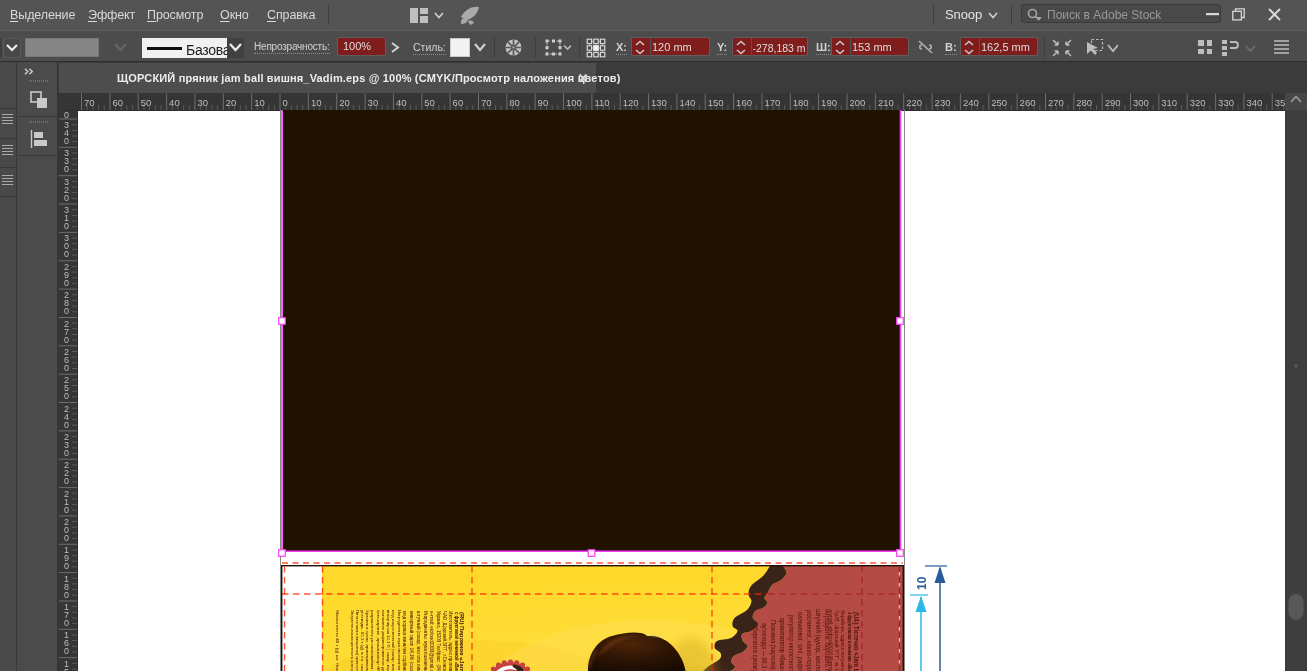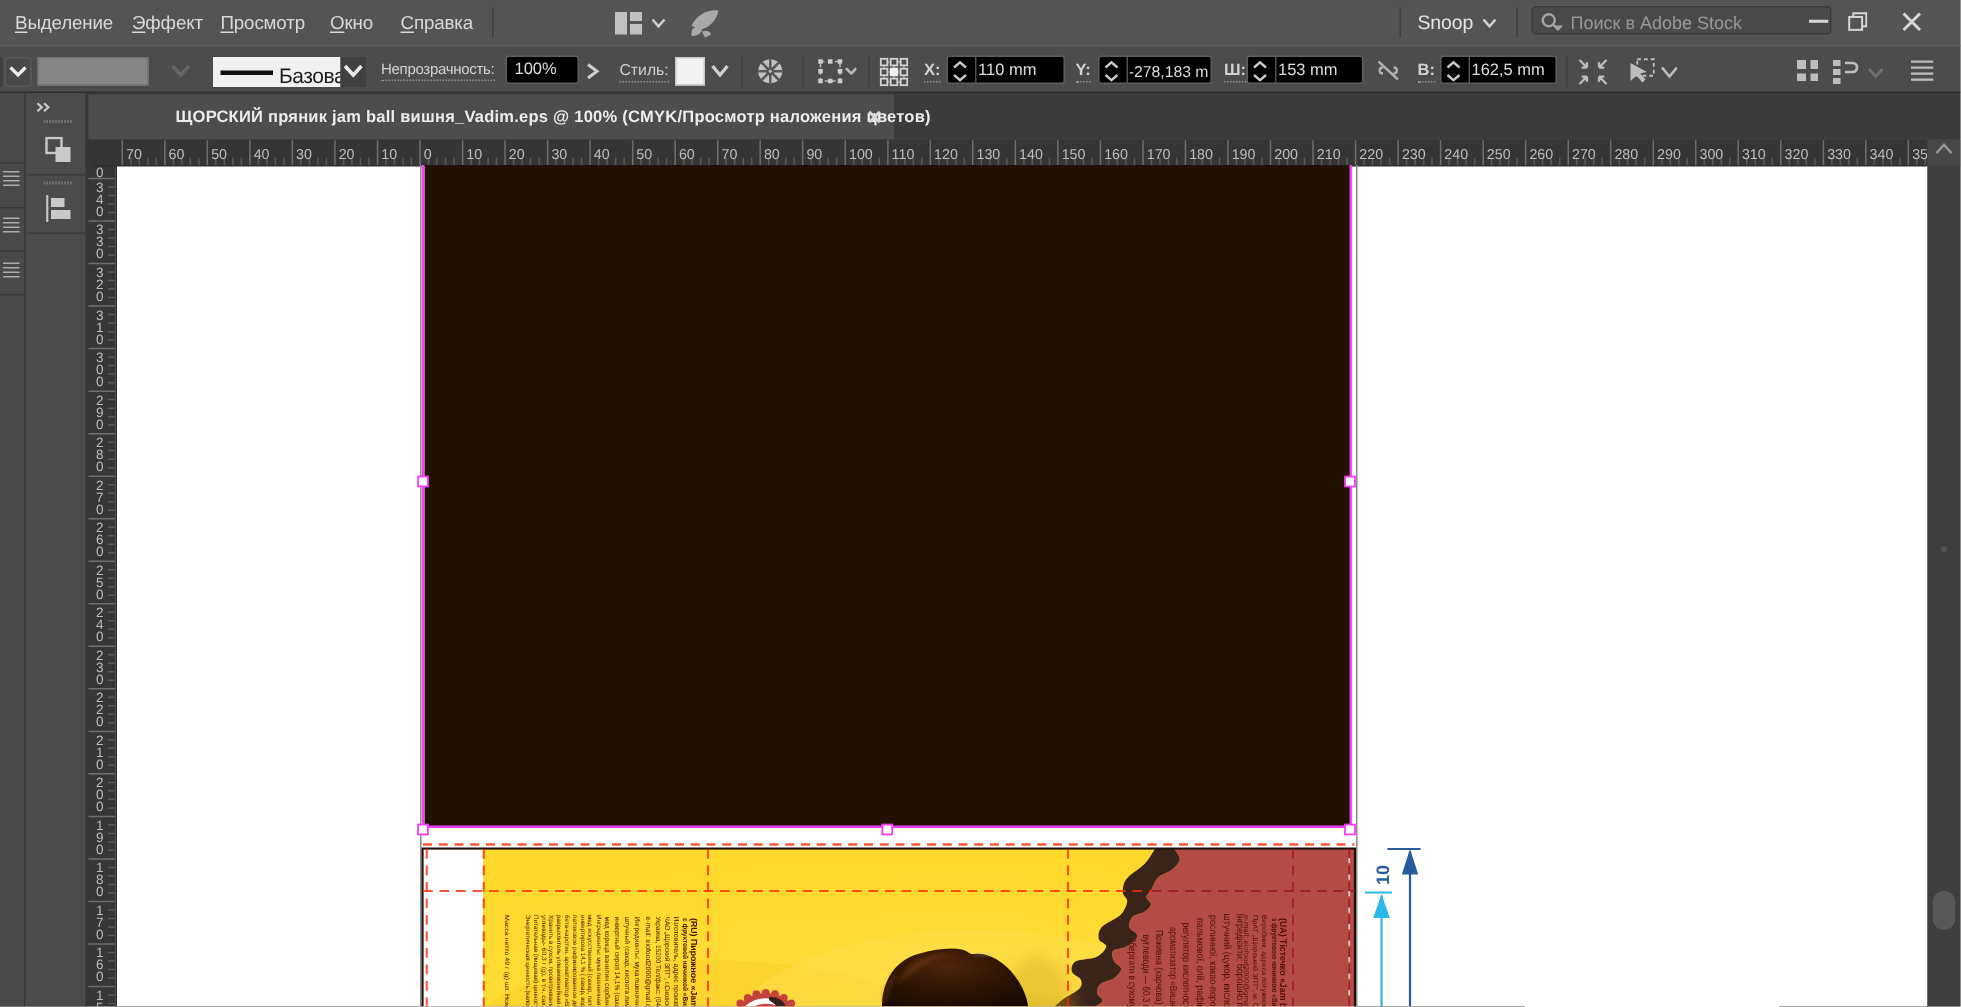--- a/index.html
+++ b/index.html
@@ -9,21 +9,21 @@
 #menubar{left:0;top:0;width:1307px;height:30px;background:#545454;}
 .mi{position:absolute;top:8px;font-size:12.5px;color:#d9d9d9;white-space:nowrap;letter-spacing:-0.1px;}
 .mi u{text-decoration:underline;text-underline-offset:2px;}
 .vsep{position:absolute;width:1px;background:#3e3e3e;}
 .badge{position:absolute;top:7px;width:17px;height:17px;font-size:11px;font-weight:bold;
  text-align:center;line-height:17px;border-radius:2px;margin-top:48px;}
 
 #ctrlbar{left:0;top:30px;width:1307px;height:32px;background:#4c4c4c;border-top:1px solid #5d5d5d;border-bottom:1px solid #2e2e2e;box-sizing:border-box;}
 .lbl{position:absolute;top:10px;font-size:11px;color:#d2d2d2;white-space:nowrap;}
 .dotu{border-bottom:1px dotted #8f8f8f;padding-bottom:1px;}
-.field{position:absolute;top:6px;height:19px;background:#000000;border:1px solid #5e5e5e;
+.field{position:absolute;top:6px;height:19px;background:#7f1d1d;border:1px solid #5e5e5e;
  border-radius:2px;box-sizing:border-box;color:#dedede;font-size:11px;line-height:17px;}
 
 #tabbar{left:58px;top:62px;width:1249px;height:31px;background:#3b3b3b;}
 #tab{position:absolute;left:1px;top:1px;width:537px;height:30px;background:#4d4d4d;}
 #tabtext{position:absolute;left:10px;top:9px;font-size:11px;font-weight:bold;color:#ededed;white-space:nowrap;letter-spacing:0.16px;padding-left:48px;}
 
 #dock{left:0;top:62px;width:58px;height:609px;background:#4b4b4b;}
 #strip{position:absolute;left:0;top:0;width:17px;height:609px;background:#494949;border-right:1px solid #383838;box-sizing:border-box;}
 #col2{position:absolute;left:18px;top:0;width:40px;height:609px;background:#4b4b4b;border-right:1px solid #353535;box-sizing:border-box;}
 .hline{position:absolute;left:0;width:17px;height:1px;background:#3a3a3a;}
@@ -146,21 +146,21 @@
       <rect x="1.20" y="14.40" width="4.4" height="4.4" fill="none" stroke="#d5d5d5" stroke-width="1.2"></rect>
       <rect x="7.80" y="14.40" width="4.4" height="4.4" fill="none" stroke="#d5d5d5" stroke-width="1.2"></rect>
       <rect x="14.40" y="14.40" width="4.4" height="4.4" fill="none" stroke="#d5d5d5" stroke-width="1.2"></rect>
     </svg>
   <svg class="abs" style="left:634px;top:9px;z-index:3" width="12" height="15" viewBox="0 0 12 15">
     <path d="M2 5 L6 1.5 L10 5" stroke="#c9c9c9" stroke-width="1.6" fill="none"></path>
     <path d="M2 10 L6 13.5 L10 10" stroke="#c9c9c9" stroke-width="1.6" fill="none"></path>
   </svg>
   <div class="lbl" style="left:616px;font-weight:bold"><span class="dotu">X:</span></div>
   <div class="field" style="left:631px;width:79px;"></div>
-  <div class="abs" style="left:652px;top:10px;font-size:11px;color:#dedede;">110 mm</div>
+  <div class="abs" style="left:652px;top:10px;font-size:11px;color:#dedede;">120 mm</div>
   <svg class="abs" style="left:735px;top:9px;z-index:3" width="12" height="15" viewBox="0 0 12 15">
     <path d="M2 5 L6 1.5 L10 5" stroke="#c9c9c9" stroke-width="1.6" fill="none"></path>
     <path d="M2 10 L6 13.5 L10 10" stroke="#c9c9c9" stroke-width="1.6" fill="none"></path>
   </svg>
   <div class="lbl" style="left:717px;font-weight:bold"><span class="dotu">Y:</span></div>
   <div class="field" style="left:732px;width:76px;"></div>
   <div class="abs" style="left:752.5px;top:10.5px;width:53px;overflow:hidden;white-space:nowrap;font-size:10.5px;color:#dedede;">-278,183 mm</div>
   <svg class="abs" style="left:834px;top:9px;z-index:3" width="12" height="15" viewBox="0 0 12 15">
     <path d="M2 5 L6 1.5 L10 5" stroke="#c9c9c9" stroke-width="1.6" fill="none"></path>
     <path d="M2 10 L6 13.5 L10 10" stroke="#c9c9c9" stroke-width="1.6" fill="none"></path>

